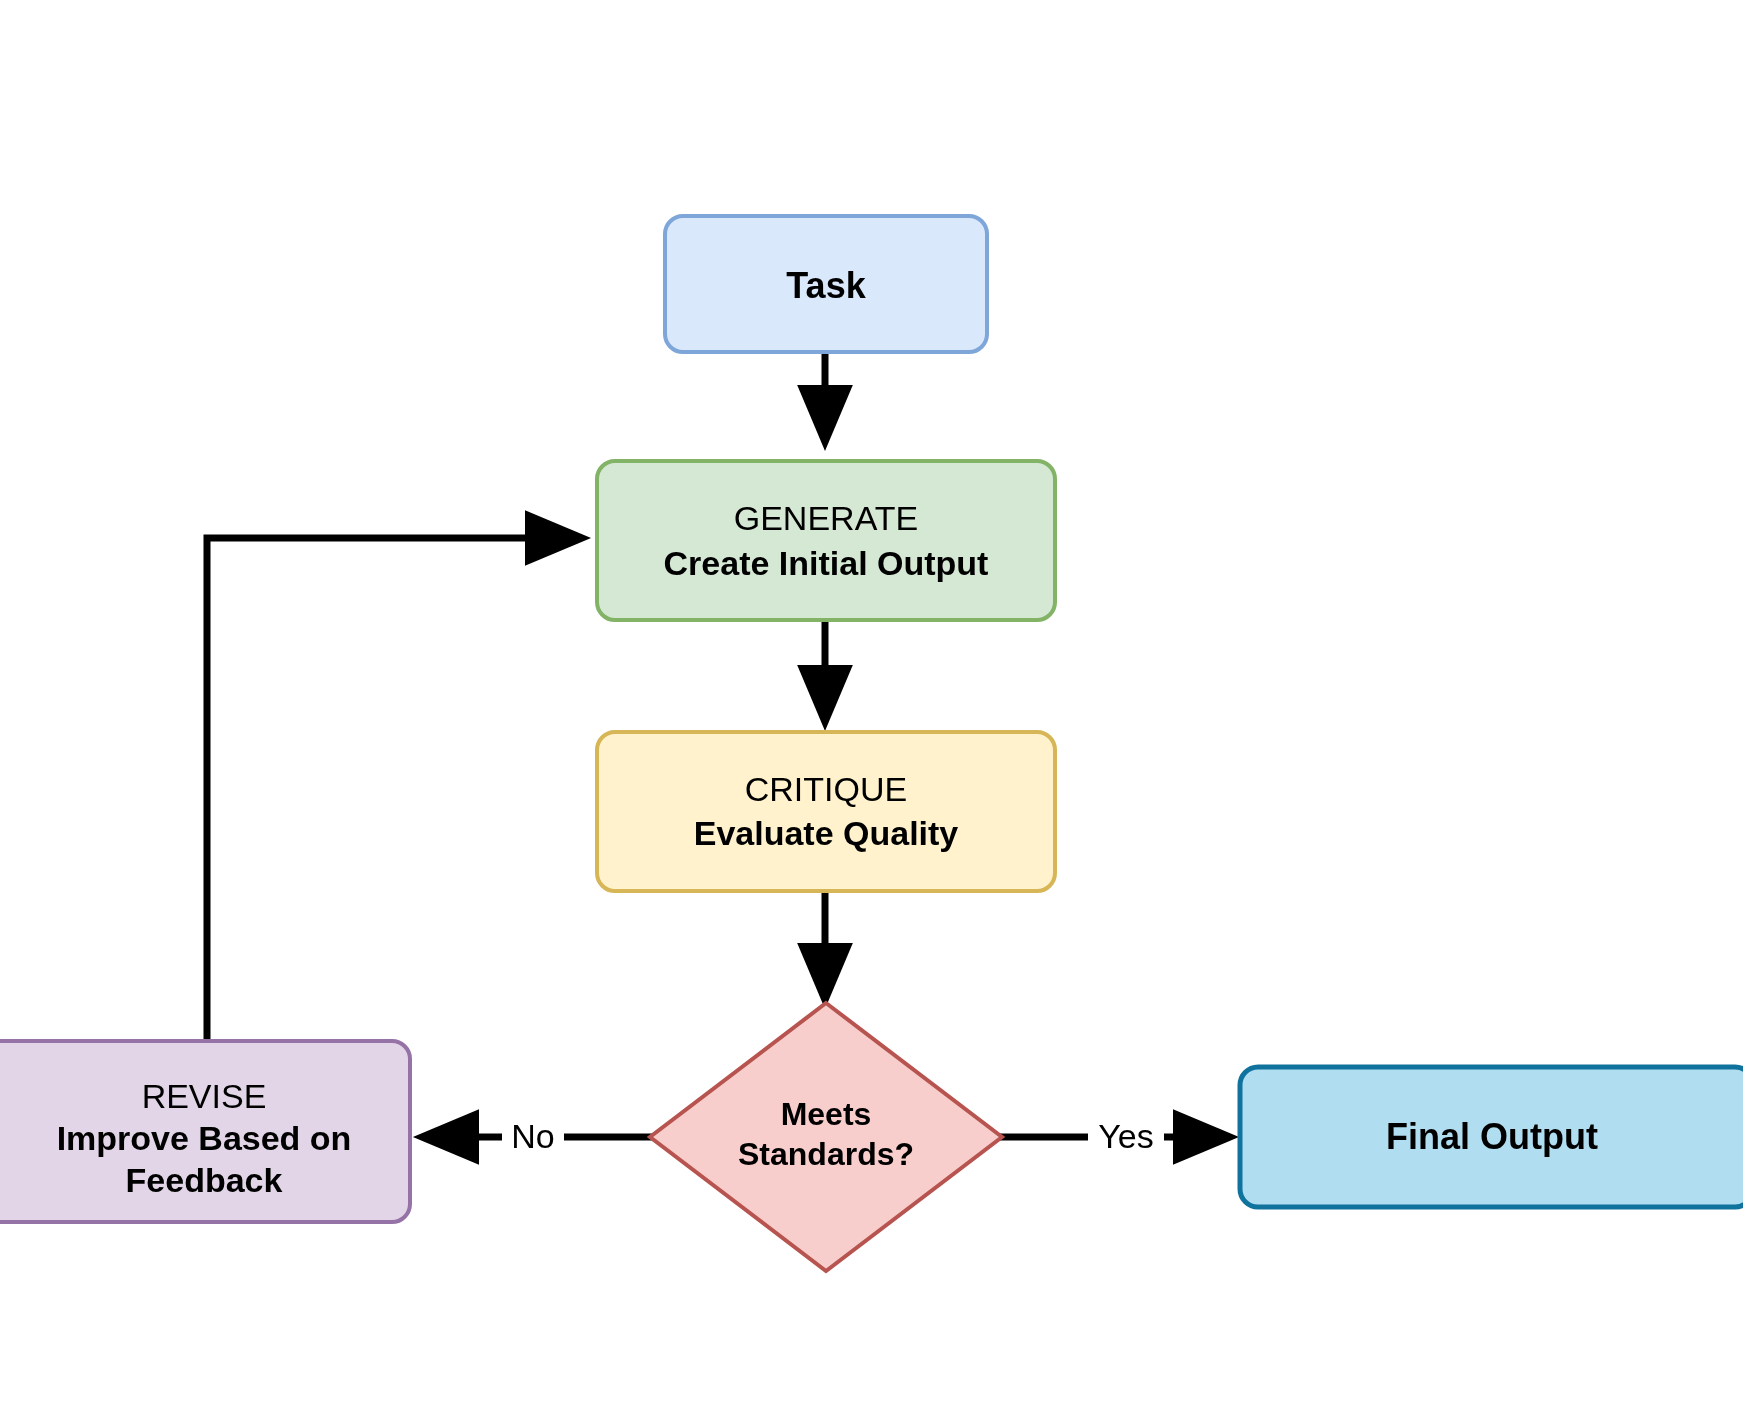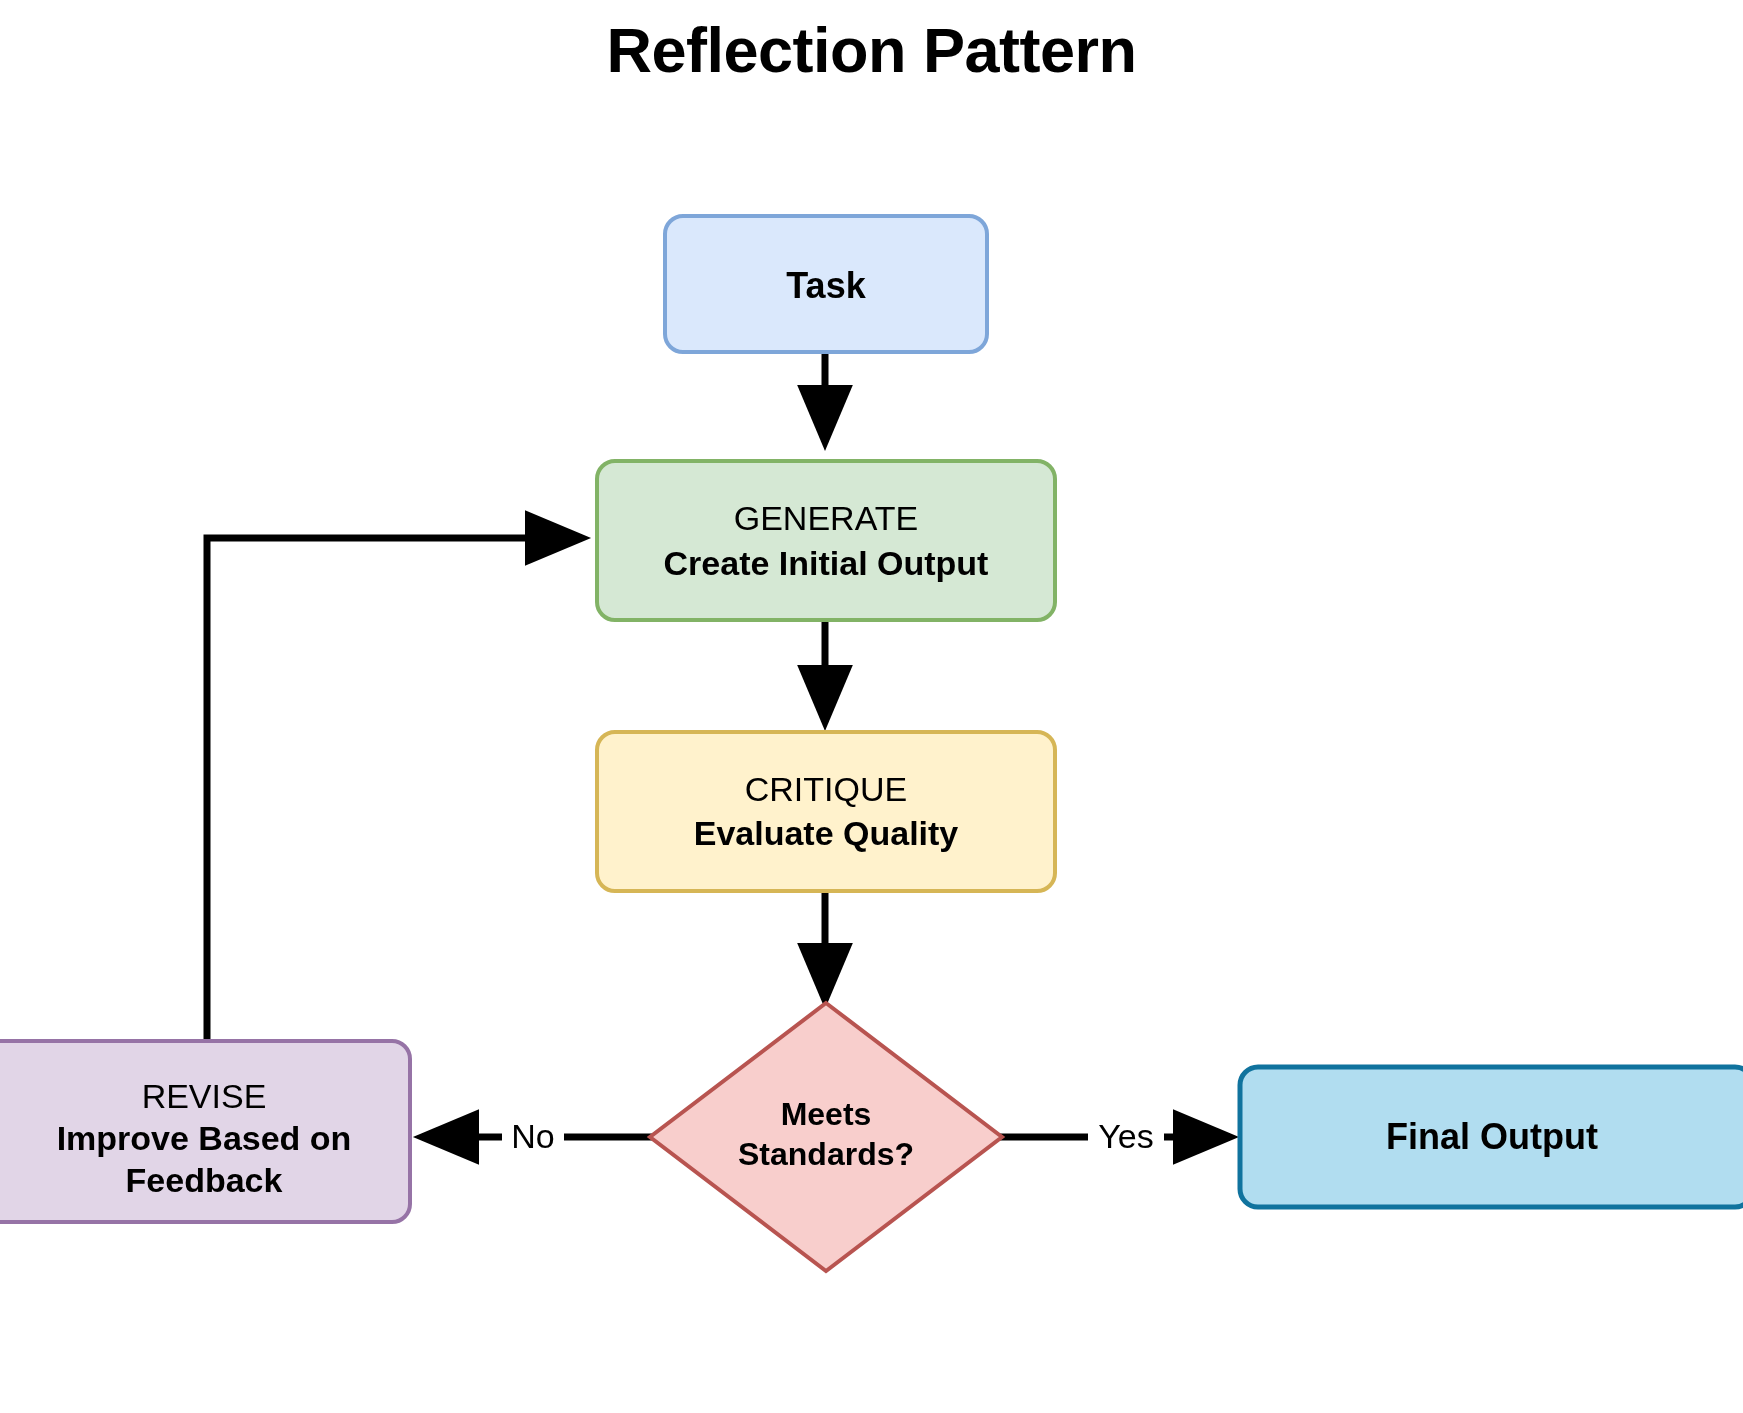--- a/index.html
+++ b/index.html
@@ -63,21 +63,20 @@
   }
   .edge-label-bg {
     fill: #ffffff;
   }
 </style>
 </head>
 <body>
 
 <div id="diagram-root">
 
-  <div class="chart-title">Reflection Pattern</div>
 
   <svg class="flow" viewBox="0 0 1743 1413">
     <defs>
       <marker id="arrowhead" markerWidth="10" markerHeight="8" refX="8.2" refY="4" orient="auto" markerUnits="strokeWidth">
         <path d="M0,0 L9.5,4 L0,8 Z" fill="#000000"></path>
       </marker>
     </defs>
 
     <g>
       <line class="edge-line" x1="825" y1="352" x2="825" y2="442" marker-end="url(#arrowhead)"></line>

